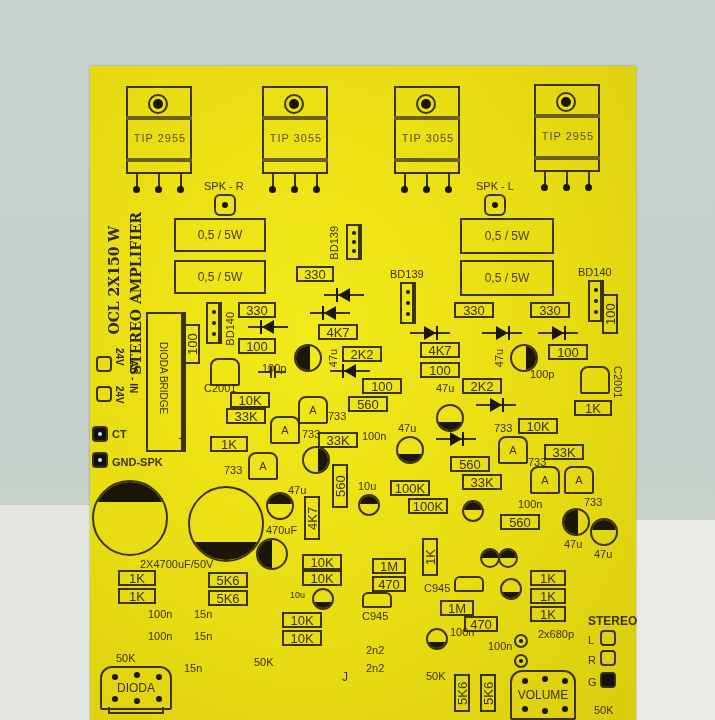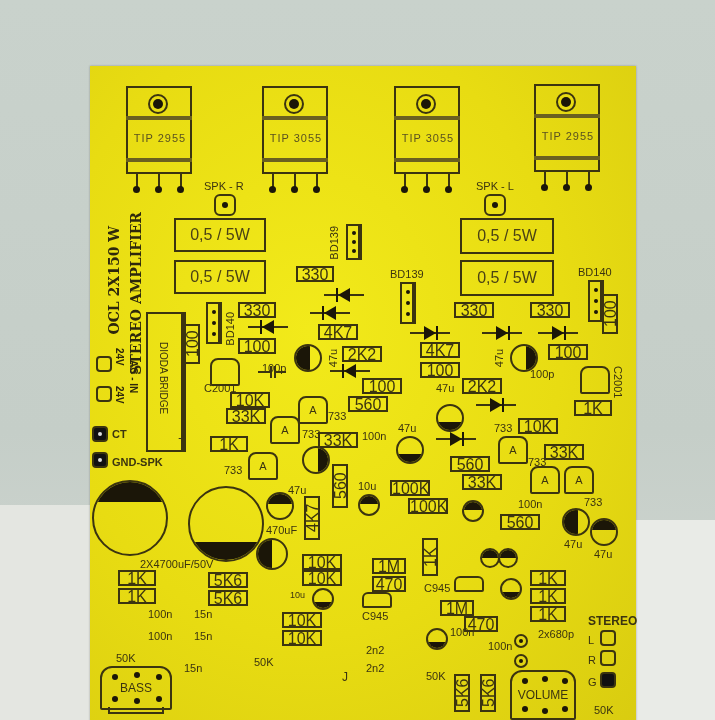--- a/index.html
+++ b/index.html
@@ -38,23 +38,23 @@
   }
   .tip .band { position: absolute; left: 0; width: 66px; height: 4px; background: #6a6020; }
   .tip .lbl {
     position: absolute; left: 4px; top: 46px; width: 60px; text-align: center; font-size: 11px; letter-spacing: 1px; color: #5a5220;
   }
   .tip .leg { position: absolute; top: 88px; width: 2px; height: 14px; background: #3b3410; }
   .tip .pad { position: absolute; top: 100px; width: 7px; height: 7px; border-radius: 50%; background: #1b1608; }
   
   .res {
     position: absolute; border: 2px solid #3b3410; box-sizing: border-box;
-    font-size: 16px; color: #3b3410; text-align: center; line-height: 14px; background: transparent;
-  }
-  .res.big { font-size: 16px; color: #4a4215; }
+    font-size: 13px; color: #3b3410; text-align: center; line-height: 14px; background: transparent;
+  }
+  .res.big { font-size: 12px; color: #4a4215; }
   .res.v { writing-mode: vertical-rl; transform: rotate(180deg); line-height: 14px; }
   .txt { position: absolute; font-size: 11px; color: #3b3410; white-space: nowrap; }
   .txt.bold { font-weight: bold; }
   .title-vert {
     position: absolute; font-family: "DejaVu Serif", serif; font-weight: bold; color: #2e280c;
     writing-mode: vertical-rl; transform: rotate(180deg); white-space: nowrap;
   }
   .cap {
     position: absolute; border-radius: 50%; border: 2px solid #3b3410; box-sizing: border-box; overflow: hidden;
   }
@@ -416,21 +416,21 @@
     </div>
   <div class="cap" style="left:410px; top:512px; width:22px; height:22px;">
       <div class="fill" style="left:0; top:12px; width:22px; height:10px;"></div>
     </div>
   <div class="ring" style="left:424px; top:568px;"></div>
   <div class="ring" style="left:424px; top:588px;"></div>
   <div class="txt" style="left:252px; top:604px; font-size:12px;">J</div>
 
   <div class="txt" style="left:26px; top:586px;">50K</div>
   <div class="pot" style="left:10px; top:600px; width:72px; height:44px; line-height:40px;">
-    <span>BASS</span>
+    <span>DIODA</span>
     <div class="pd" style="left:10px; top:6px"></div><div class="pd" style="left:32px; top:4px"></div><div class="pd" style="left:54px; top:6px"></div>
     <div class="pd" style="left:10px; top:28px"></div><div class="pd" style="left:32px; top:30px"></div><div class="pd" style="left:54px; top:28px"></div>
     <div class="base"></div>
   </div>
   <div class="txt" style="left:164px; top:590px;">50K</div>
   <div class="txt" style="left:336px; top:604px;">50K</div>
   <div class="pot" style="left:420px; top:604px; width:66px; height:50px; line-height:46px;">
     <span>VOLUME</span>
     <div class="pd" style="left:10px; top:6px"></div><div class="pd" style="left:30px; top:4px"></div><div class="pd" style="left:50px; top:6px"></div>
     <div class="pd" style="left:10px; top:34px"></div><div class="pd" style="left:30px; top:36px"></div><div class="pd" style="left:50px; top:34px"></div>

